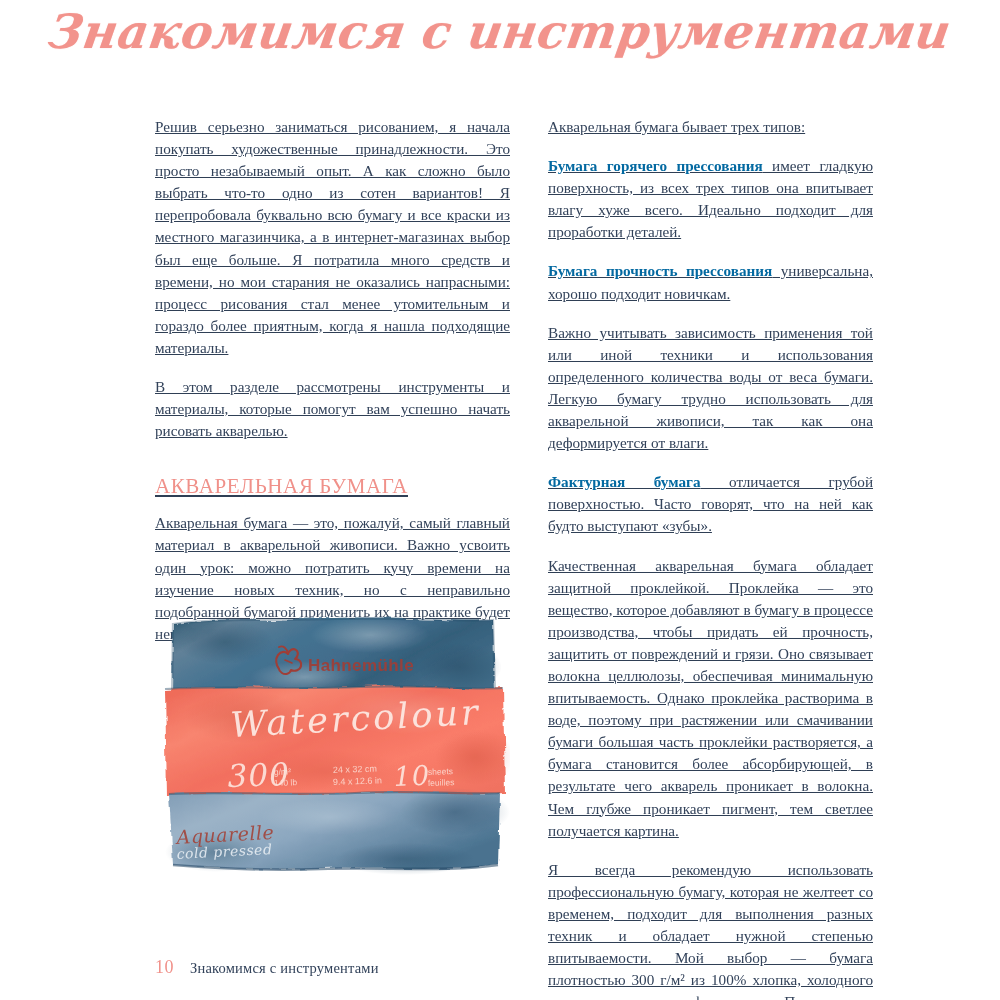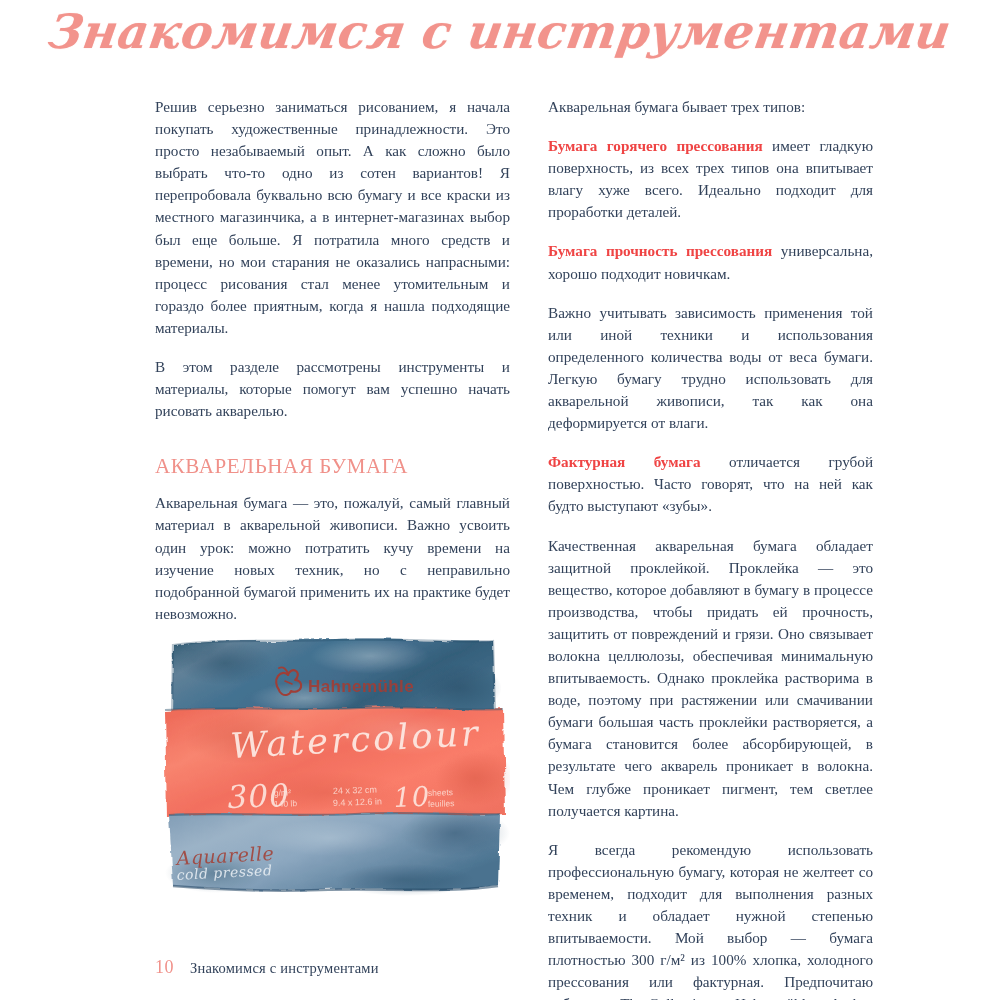--- a/index.html
+++ b/index.html
@@ -36,58 +36,59 @@
     letter-spacing: 0.5px;
     color: #f2938c;
     white-space: nowrap;
     transform: skewX(-9deg);
     text-shadow: 0 0 1px rgba(242,147,140,0.45);
   }
 
   
   .col {
     position: absolute;
-    top: 96px;
+    top: 116px;
+    text-decoration: underline;
   }
   .col-left  { left: 155px; width: 355px; }
   .col-right { left: 548px; width: 325px; }
 
   p.body {
     margin: 0 0 17px 0;
     font-size: 15.2px;
     line-height: 22.1px;
     text-align: justify;
     text-justify: inter-word;
     hyphens: manual;
     color: #32425a;
   }
   p.body:last-child { margin-bottom: 0; }
 
   p.body b, p.body strong {
     font-weight: 700;
-    color: #ef4444;
+    color: #0369a1;
   }
 
   .section-heading {
     margin: 27px 0 9px 0;
     font-size: 21px;
     line-height: 34px;
     font-weight: 400;
     letter-spacing: 0.6px;
     color: #f0918a;
     white-space: nowrap;
   }
 
   .gap-before { margin-top: 23px; }
 
   
   .illustration {
     position: absolute;
     left: 155px;
-    top: 618px;
+    top: 597px;
     width: 355px;
     height: 305px;
   }
   .illu-svg { display: block; width: 355px; height: 305px; }
 
   
   .footer {
     position: absolute;
     left: 155px;
     bottom: 22px;

